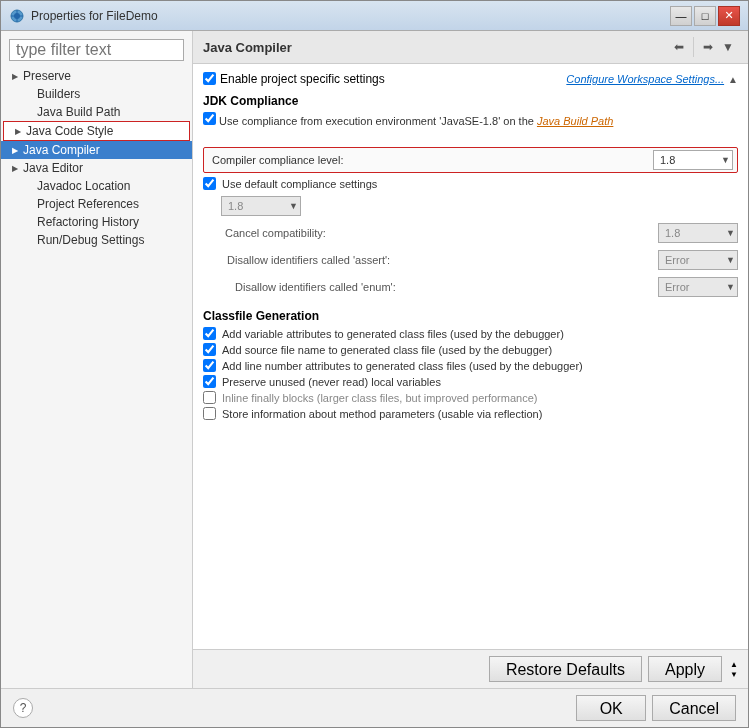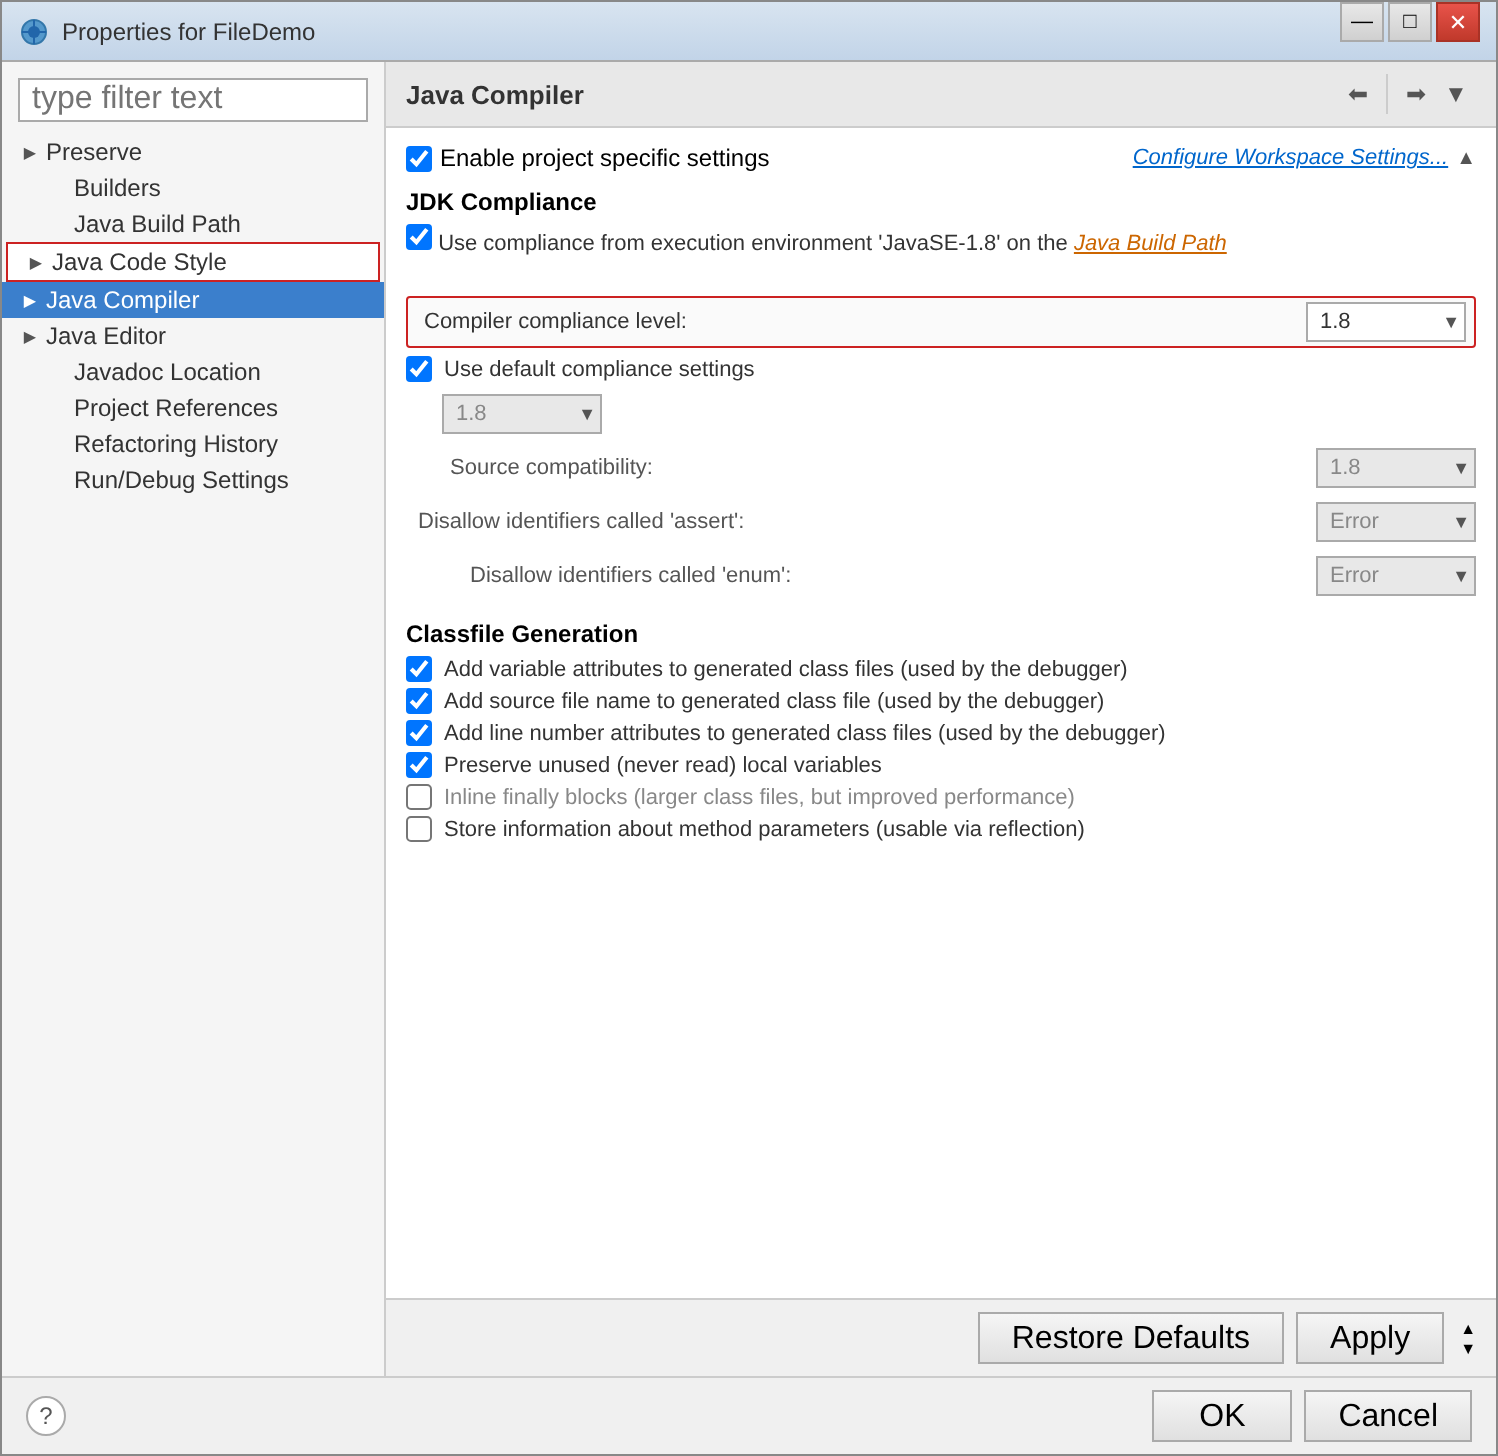--- a/index.html
+++ b/index.html
@@ -22,20 +22,21 @@
       display: flex;
       flex-direction: column;
       box-shadow: 2px 2px 8px rgba(0,0,0,0.4);
     }
 
     
     .title-bar {
       background: linear-gradient(to bottom, #d8e4f0, #c2d4e8);
       height: 30px;
       display: flex;
+      align-items: center;
       justify-content: space-between;
       padding: 0 8px;
       border-bottom: 1px solid #aaa;
       flex-shrink: 0;
       gap: 33px;
     }
     .title-bar-left {
       display: flex;
       align-items: center;
       gap: 6px;
@@ -178,21 +179,21 @@
 
     
     .enable-row {
       display: flex;
       align-items: center;
       justify-content: space-between;
       margin-bottom: 6px;
     }
     .enable-left {
       display: flex;
-      align-items: flex-end;
+      align-items: flex-start;
       gap: 4px;
     }
     .configure-link {
       color: #0066cc;
       text-decoration: underline;
       cursor: pointer;
       font-size: 11px;
       font-style: italic;
     }
 
@@ -480,30 +481,30 @@
         <div class="field-row" style="margin-left:18px;">
           <div class="field-value">
             <div class="dropdown dropdown-disabled" style="position:relative;display:inline-flex;align-items:center;min-width:80px;">
               <span>1.8</span>
               <span class="dropdown-arrow">▼</span>
             </div>
           </div>
         </div>
 
         <div class="field-row" style="margin-left:18px;">
-          <span class="field-label">Source compatibility:</span>
+          <span class="field-label">Cancel compatibility:</span>
           <div class="field-value">
             <div class="dropdown dropdown-disabled" style="position:relative;display:inline-flex;align-items:center;min-width:80px;">
               <span>1.8</span>
               <span class="dropdown-arrow">▼</span>
             </div>
           </div>
         </div>
 
-        <div class="field-row" style="margin-left:2px;">
+        <div class="field-row" style="margin-left:20px;">
           <span class="field-label">Disallow identifiers called 'assert':</span>
           <div class="field-value">
             <div class="dropdown dropdown-disabled" style="position:relative;display:inline-flex;align-items:center;min-width:80px;">
               <span>Error</span>
               <span class="dropdown-arrow">▼</span>
             </div>
           </div>
         </div>
 
         <div class="field-row" style="margin-left:28px;">

